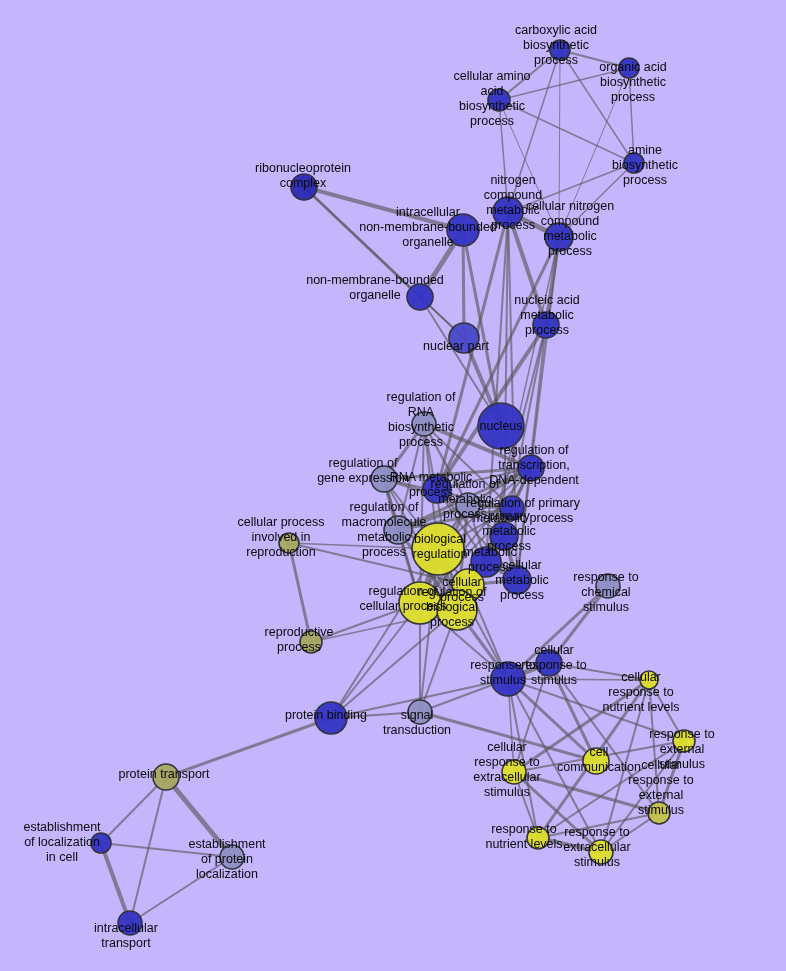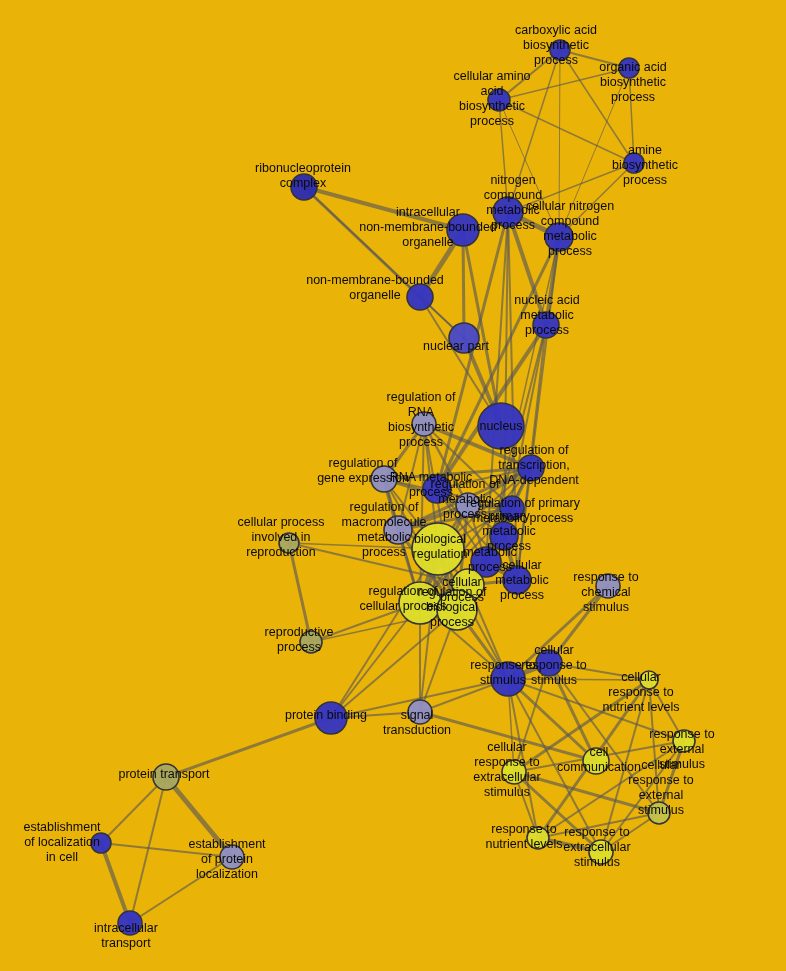--- a/index.html
+++ b/index.html
@@ -5,21 +5,21 @@
   html, body {
     margin: 0;
     padding: 0;
     background: #ffffff;
     font-family: "Liberation Sans", sans-serif;
   }
   .canvas-wrap {
     position: relative;
     width: 786px;
     height: 971px;
-    background: #eab308;
+    background: #c4b5fd;
     overflow: hidden;
   }
   svg { display: block; }
   .node-label {
     font-family: "Liberation Sans", sans-serif;
     font-size: 12.5px;
     fill: #0a0a0a;
     text-anchor: middle;
     pointer-events: none;
   }

